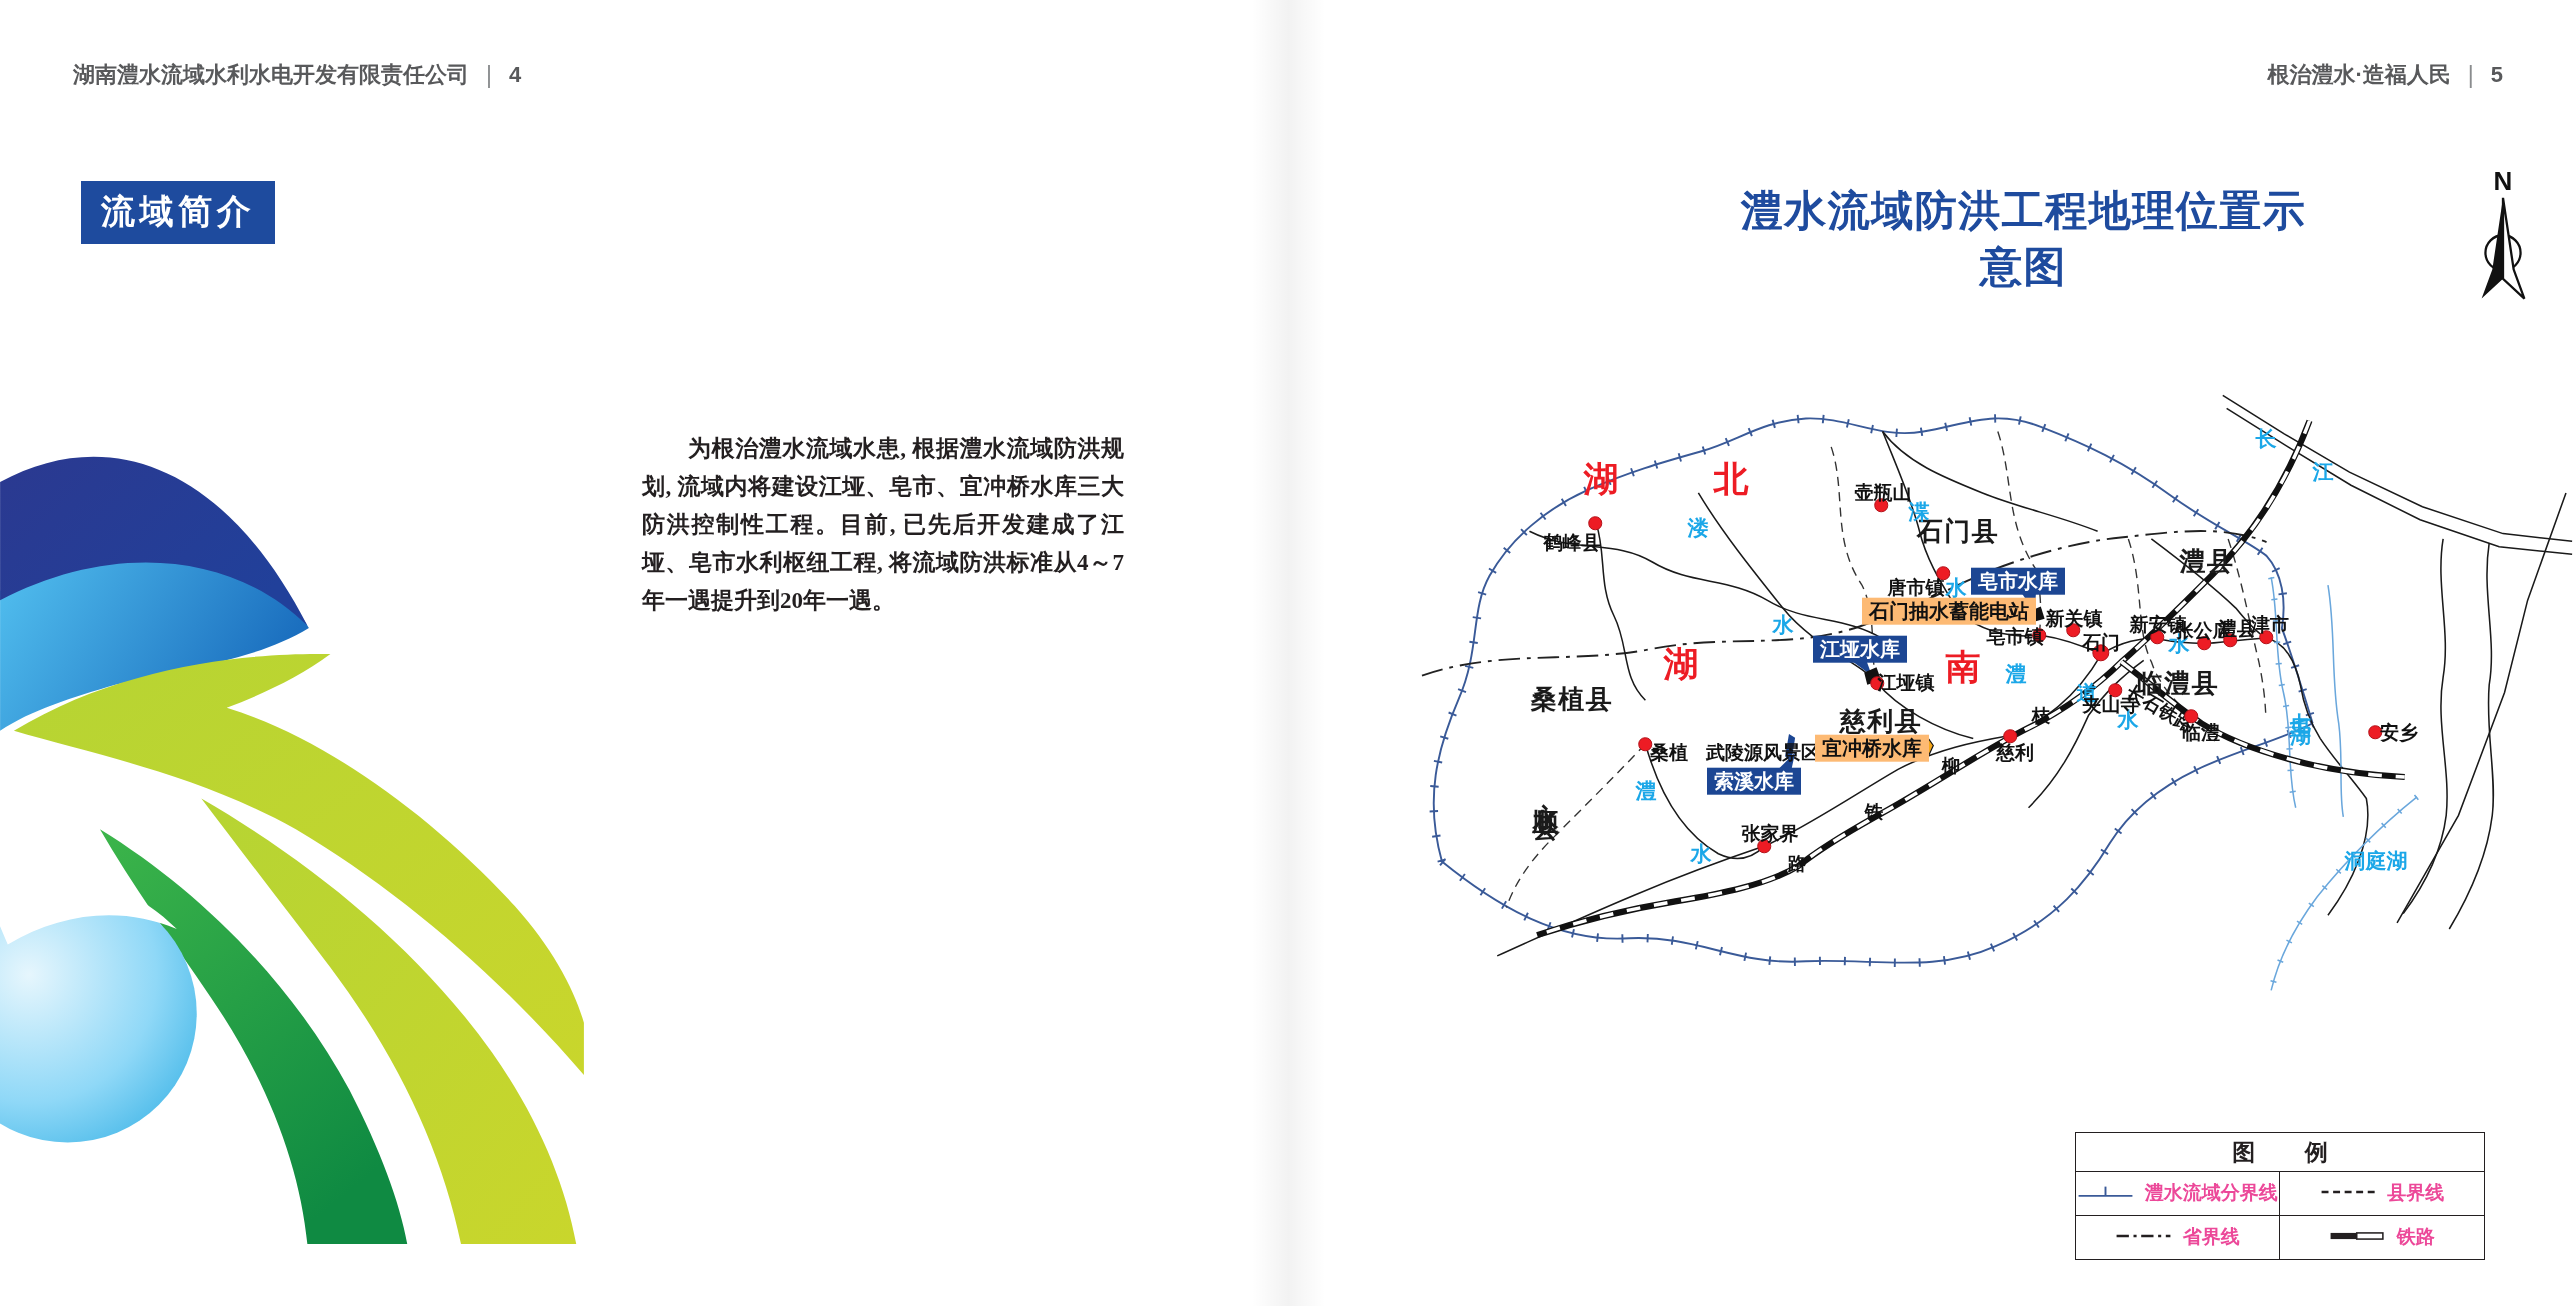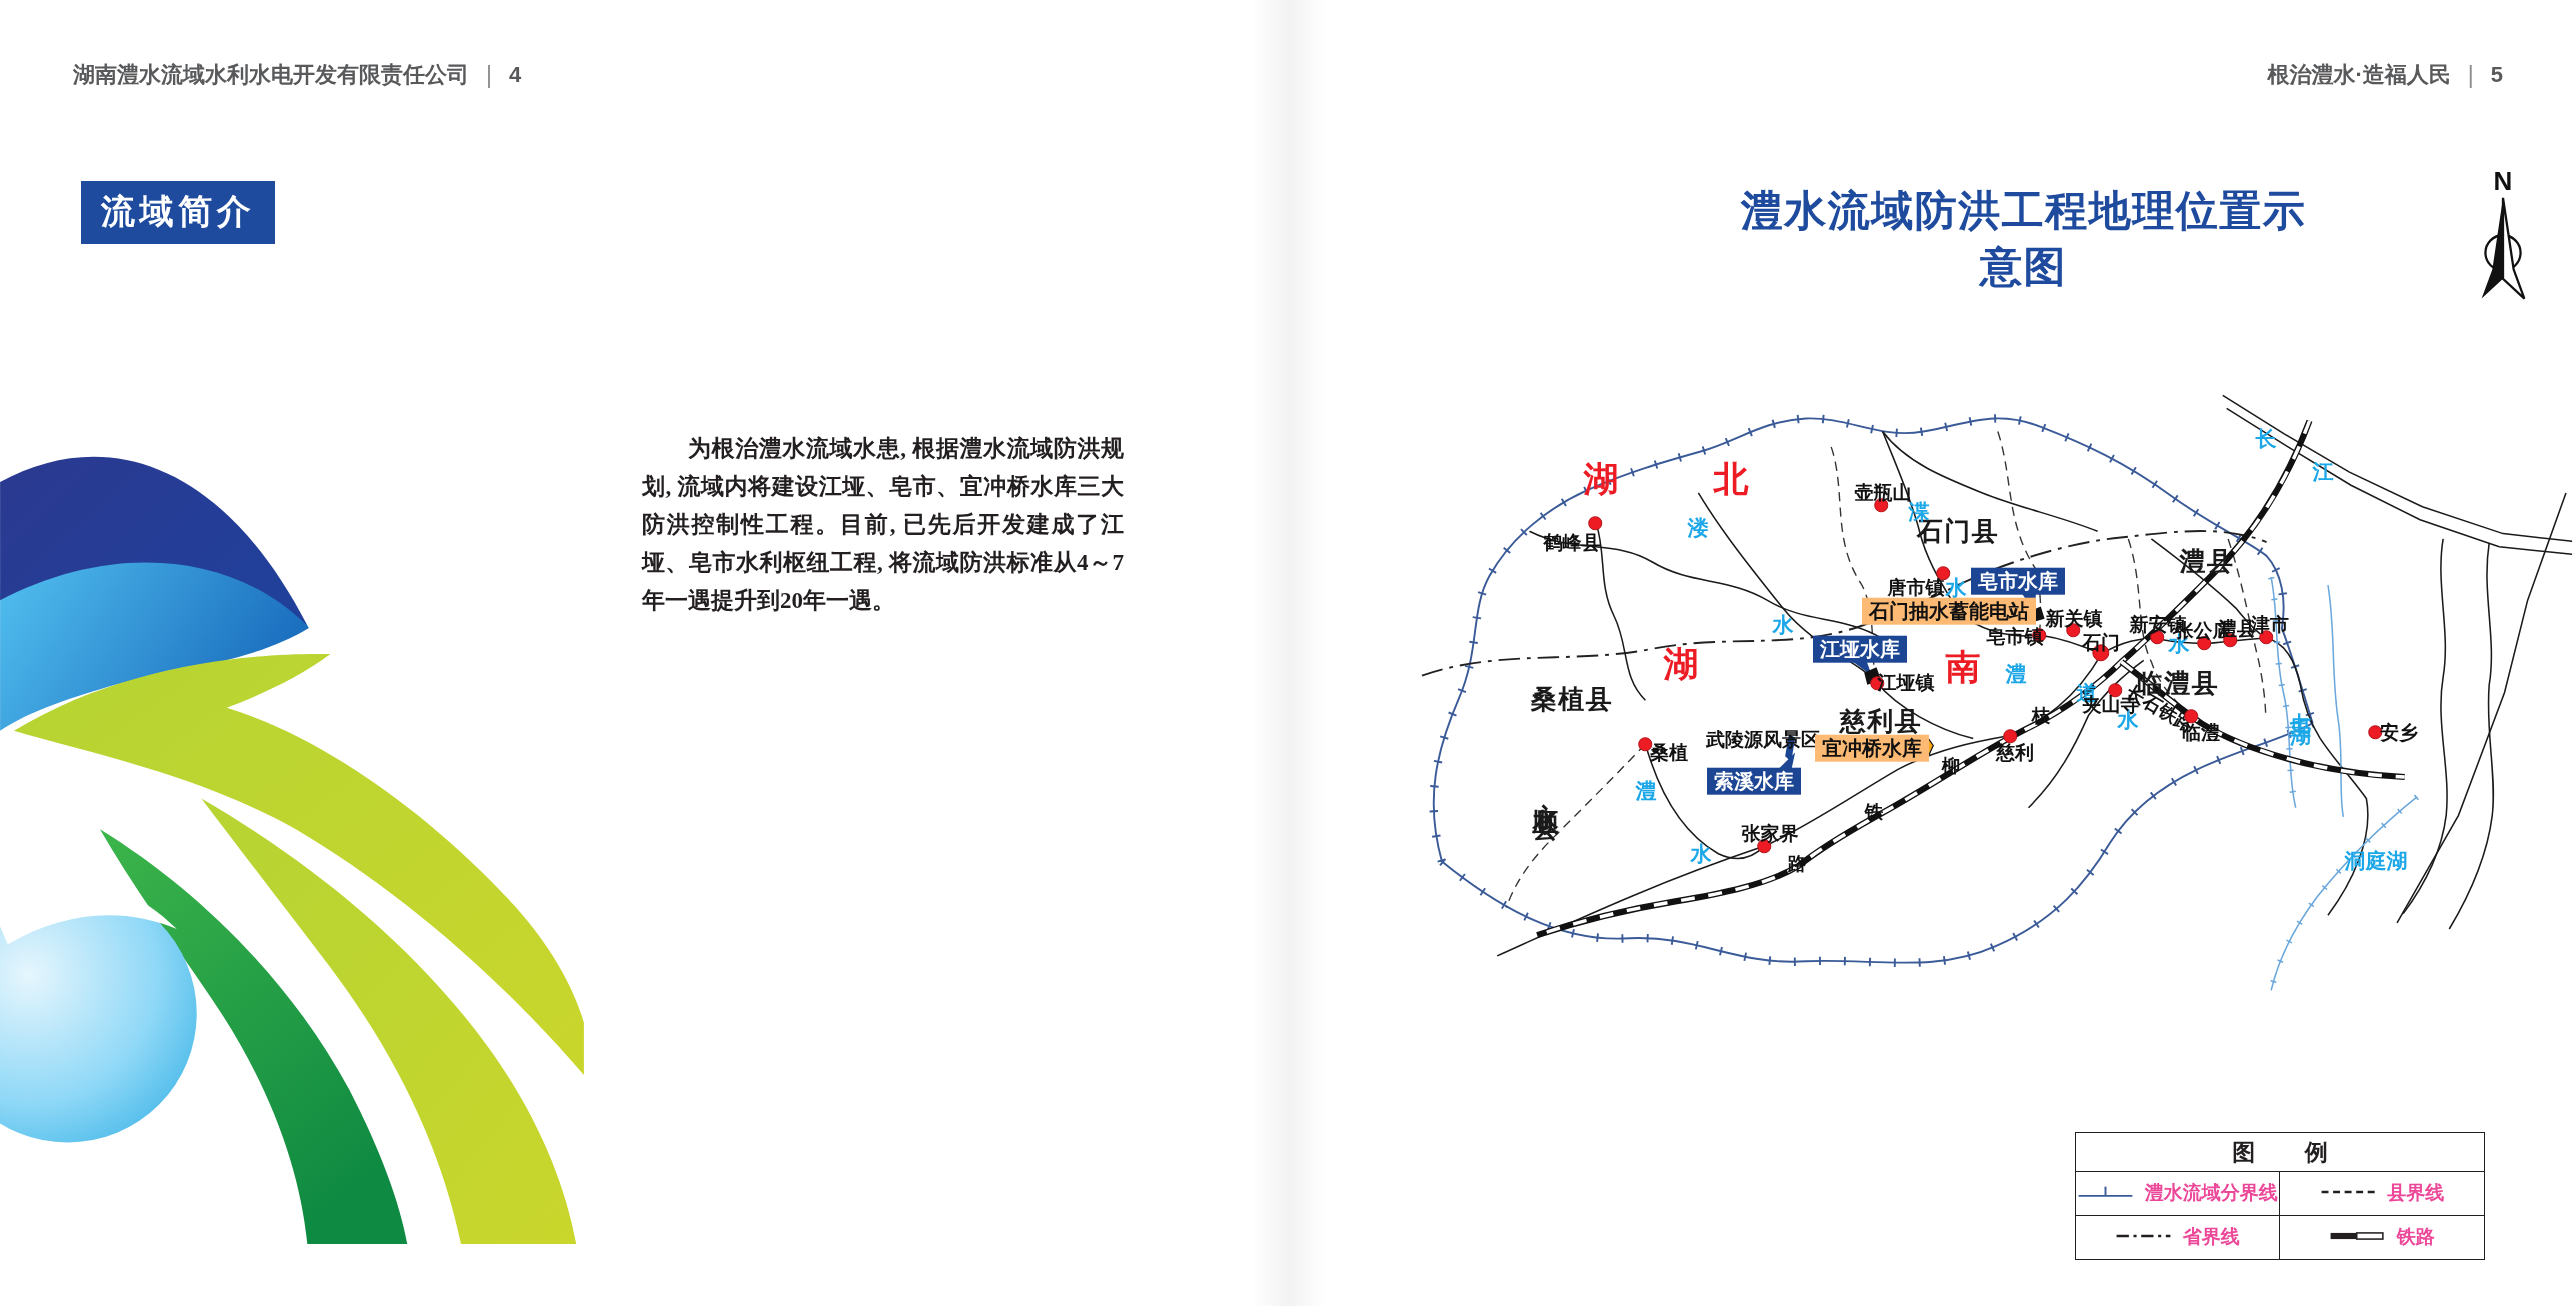--- a/index.html
+++ b/index.html
@@ -35,21 +35,21 @@
   #map-lines{position:absolute;left:0;top:0;width:2576px;height:1306px;}
   #map-label-layer{position:absolute;left:0;top:0;width:2576px;height:1306px;}
 
   .lbl{position:absolute;transform:translate(-50%,-50%);white-space:nowrap;line-height:1;}
   .province{color:#ed1c24;font-size:35px;font-weight:bold;}
   .county{color:#1a1a1a;font-size:26px;font-weight:bold;letter-spacing:1.5px;}
   .vertical{writing-mode:vertical-rl;text-orientation:upright;letter-spacing:6.1px;}
   .town-label{color:#111;font-size:19px;font-weight:bold;}
   .river{color:#1ba7e8;font-size:21px;font-weight:bold;}
   .rail-label{color:#111;font-size:18.4px;font-weight:bold;}
-  .plain-label{color:#111;font-size:19px;font-weight:bold;}
+  .plain-label{color:#111;font-size:19px;font-weight:bold;margin-top:13px;}
   .dot{position:absolute;width:11.5px;height:11.5px;border-radius:50%;
        background:#ed1c24;border:1.5px solid #b3121a;transform:translate(-50%,-50%);}
   .dot.big{width:15.4px;height:15.4px;}
   .callout{position:absolute;transform:translate(-50%,-50%);font-size:20px;font-weight:bold;
        padding:2.3px 7px;white-space:nowrap;line-height:1.1;}
   .callout.blue{background:#1c4693;color:#ffffff;}
   .callout.orange{background:#fdba74;color:#111111;}
 
   
   #legend{position:absolute;left:2075px;top:1132px;width:408px;height:126px;

